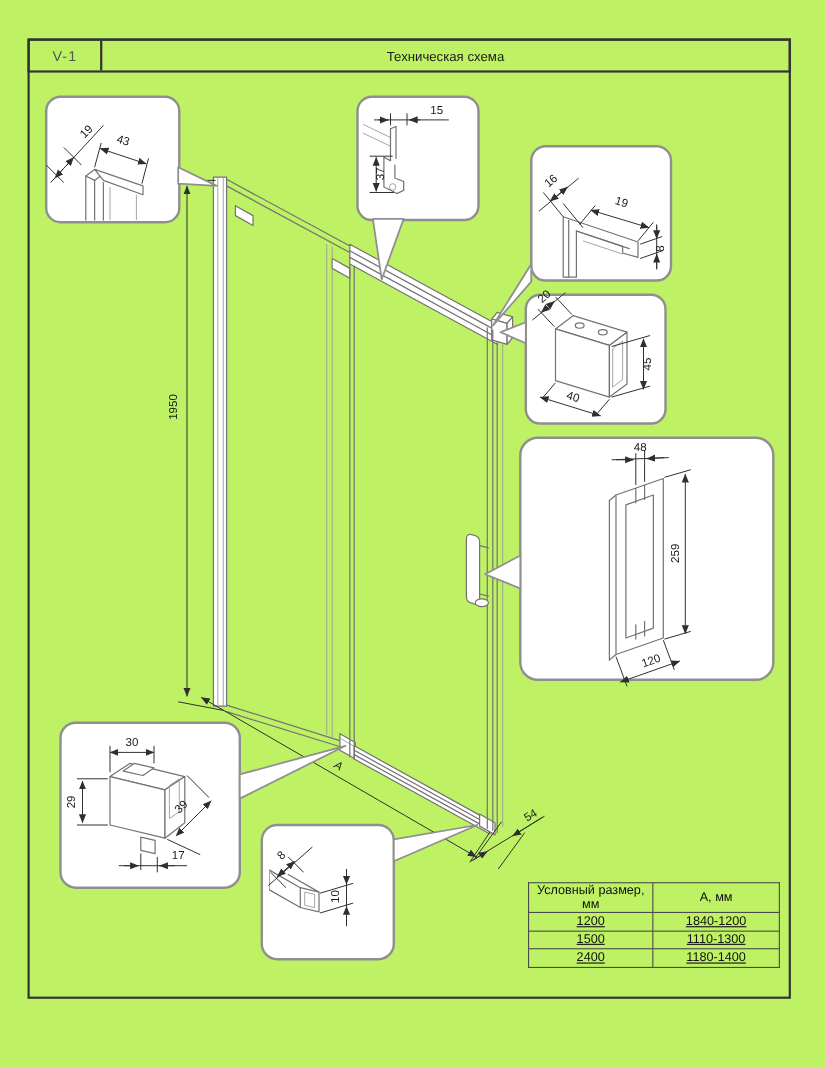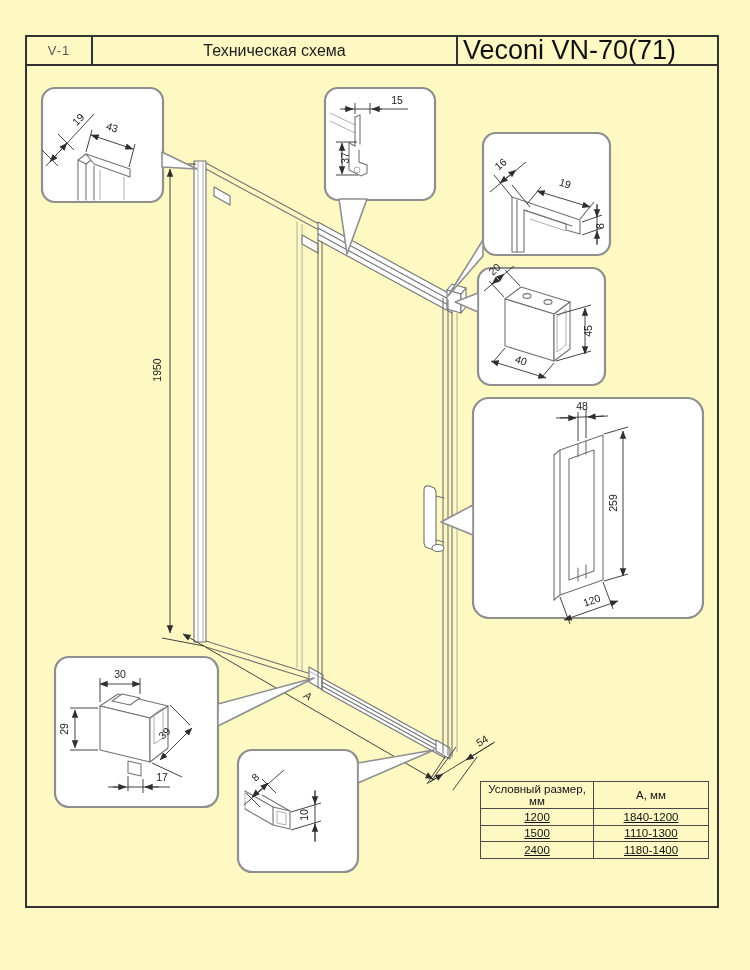--- a/index.html
+++ b/index.html
@@ -1,55 +1,54 @@
 <!DOCTYPE html>
 <html><head>
 <meta charset="utf-8">
 <style>
   html,body { margin:0; padding:0; background:#fff; }
-  .page { position:relative; width:750px; height:970px; background:#fef9c3;
+  .page { position:relative; width:750px; height:970px; background:#bef264;
           font-family:"Liberation Sans", sans-serif; overflow:hidden; }
   .frame { position:absolute; left:25px; top:35px; width:694px; height:873px;
            border:2px solid #333; box-sizing:border-box; }
   .hdr { position:absolute; left:25px; top:35px; width:694px; height:31px;
          border:2px solid #333; box-sizing:border-box; display:flex; align-items:stretch; }
   .hdr-code { width:66px; border-right:2px solid #333; box-sizing:border-box;
               display:flex; align-items:center; justify-content:center;
               font-size:13px; color:#555; letter-spacing:1px; }
   .hdr-title { flex:1; display:flex; align-items:center; justify-content:center;
-               font-size:16px; color:#1c1c1c; }
+               font-size:12px; color:#1c1c1c; }
   .hdr-product { width:261px; border-left:2px solid #333; box-sizing:border-box;
                  display:flex; align-items:center; font-size:27px; color:#111;
                  padding-left:5px; white-space:nowrap; overflow:hidden; }
   svg.draw { position:absolute; left:0; top:0; width:750px; height:970px; }
   .ln  { stroke:#737373; stroke-width:1.1; fill:none; stroke-linecap:round; }
   .lnt { stroke:#9a9a9a; stroke-width:0.8; fill:none; }
   .wf  { fill:#ffffff; stroke:#737373; stroke-width:1.1; stroke-linejoin:round; }
   .dim { stroke:#2f2f2f; stroke-width:0.9; fill:none; }
   .dtx { font-family:"Liberation Sans",sans-serif; font-size:10.5px; fill:#1b1b1b; text-anchor:middle; }
   .co  { fill:#ffffff; stroke:#8f8f8f; stroke-width:2.2; }
   .tail{ fill:#ffffff; stroke:#8f8f8f; stroke-width:1.6; stroke-linejoin:round; }
-  table.sizes { position:absolute; left:480px; top:781px; width:226px;
+  table.sizes { position:absolute; left:480px; top:802px; width:226px;
                 border-collapse:collapse; table-layout:fixed; }
   table.sizes th, table.sizes td { border:1.8px solid #4a4a4a; text-align:center;
                 padding:0; color:#111; font-weight:normal; }
   table.sizes th { height:26px; font-size:11.5px; }
   table.sizes td { height:15.5px; font-size:11.5px;text-decoration:underline; }
 </style>
 </head>
 <body>
 
 <div class="page">
 
   <div class="frame"></div>
 
   <div class="hdr">
     <div class="hdr-code">V-1</div>
     <div class="hdr-title">Техническая схема</div>
-    <div class="hdr-product">Veconi VN-70(71)</div>
   </div>
 
   <svg class="draw" viewBox="0 0 750 970">
     <defs>
       <marker id="ah" viewBox="0 0 10 10" refX="9.5" refY="5" markerWidth="9" markerHeight="9" orient="auto-start-reverse">
         <path d="M0,1 L10,5 L0,9 Z" fill="#2f2f2f"></path>
       </marker>
     </defs>
 
     <g>

